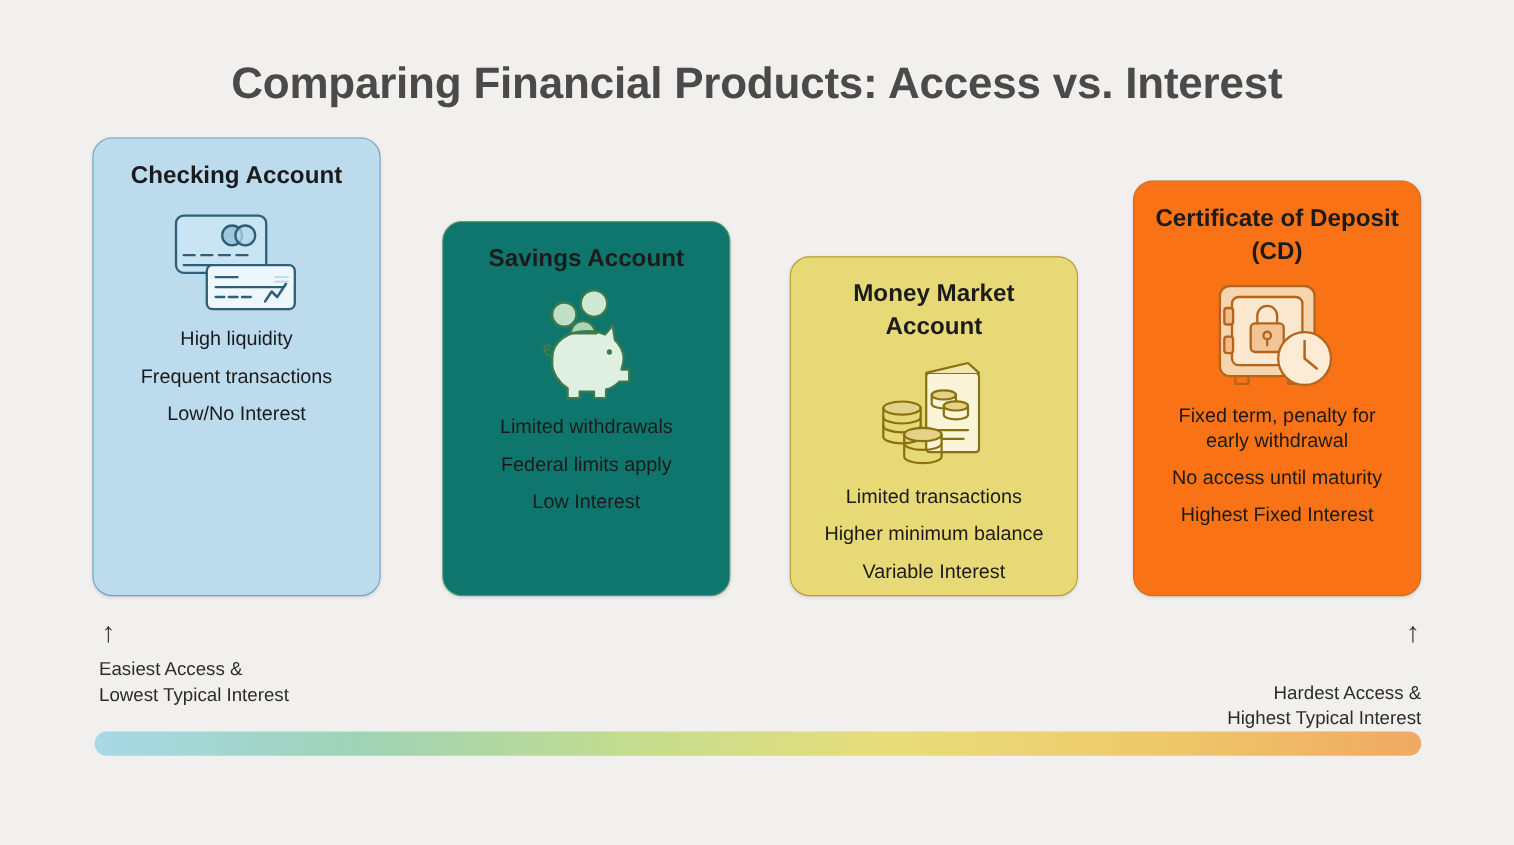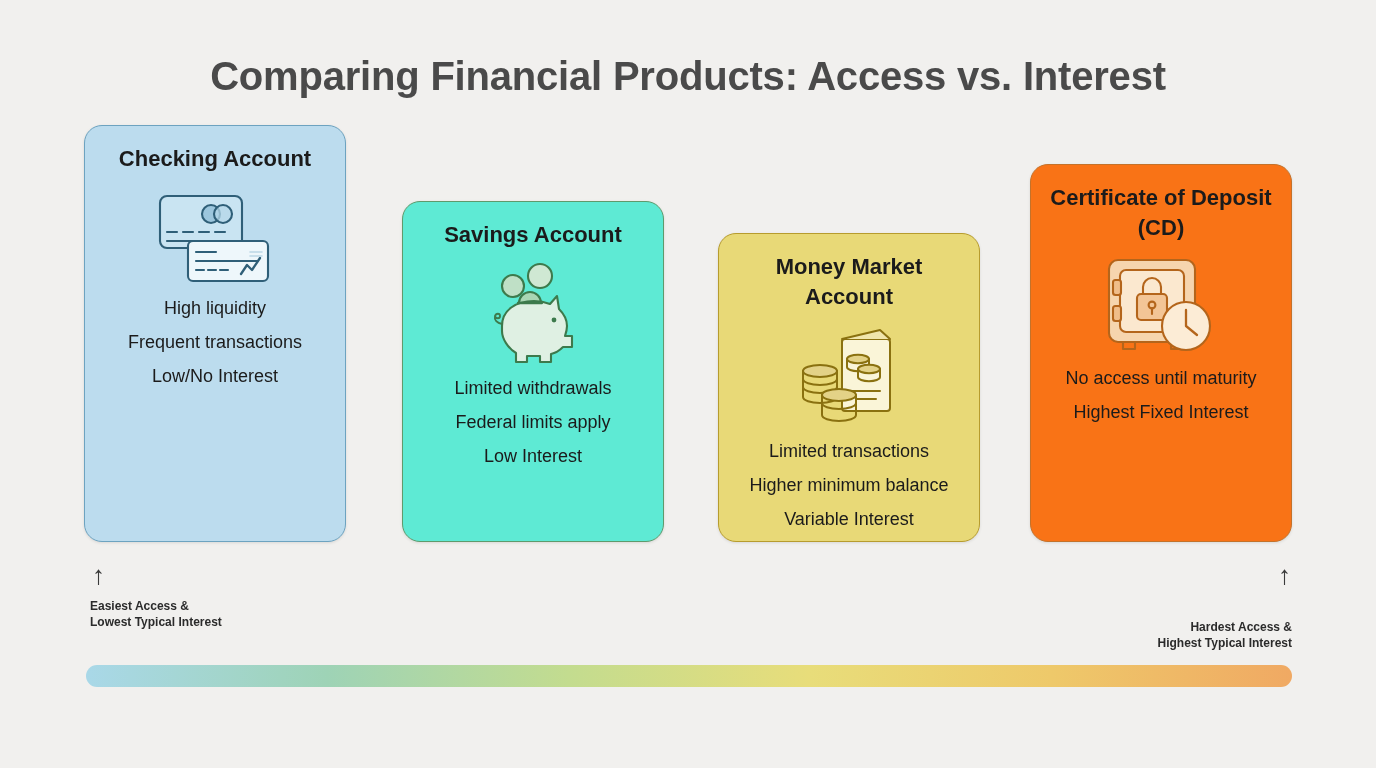--- a/index.html
+++ b/index.html
@@ -87,25 +87,24 @@
     font-size: 18px;
     color: #1b1b1b;
     text-align: center;
     line-height: 1.22;
     white-space: pre-line;
   }
 
   
   .scale-end {
     position: absolute;
-    font-size: 12px;
+    font-size: 17px;
     color: #2b2b2b;
     line-height: 1.35;
     white-space: pre-line;
-    font-weight: bold;
   }
 
   #scale-left  { left: 90px;  top: 598px; text-align: left; }
   #scale-right { right: 84px; top: 598px; text-align: right; margin-top: 21px; }
 
   .scale-arrow {
     position: absolute;
     font-size: 26px;
     color: #3a3a3a;
     line-height: 1;
@@ -151,21 +150,21 @@
         </g>
       </svg>
     </div>
     <div class="card-features">
       <div class="feature-line">High liquidity</div>
       <div class="feature-line">Frequent transactions</div>
       <div class="feature-line">Low/No Interest</div>
     </div>
   </div>
 
-  <div class="product-card card-1" style="background: #5eead4; border-color: rgb(95, 154, 108);">
+  <div class="product-card card-1" style="background: #0f766e; border-color: rgb(95, 154, 108);">
     <div class="card-title">Savings Account</div>
     <div class="card-icon">
       <svg width="118" height="104" viewBox="0 0 118 104">
         <g fill="none" stroke="#3d7a4c" stroke-width="2.1" stroke-linecap="round" stroke-linejoin="round">
           <circle cx="39" cy="24" r="11" fill="#bfe0c6"></circle>
           <circle cx="66" cy="14" r="12" fill="#cfe8d3"></circle>
           <circle cx="56" cy="41" r="11" fill="#a9d6b4"></circle>
           <path d="M28 64 c0 -16 14 -25 32 -25 c6 0 11 1 16 3 l7 -8 l2 13 c5 5 8 11 8 17 c0 3 -1 7 -2 10 h7 v11 h-9 c-3 3 -7 6 -12 7 v8 h-11 v-6 h-13 v6 h-11 v-9 c-8 -5 -14 -14 -14 -22 z" fill="#dff0e3"></path>
           <circle cx="80" cy="58" r="2.4" fill="#3d7a4c" stroke="none"></circle>
           <path d="M44 41 h24" stroke-width="2.3"></path>
@@ -224,20 +223,22 @@
           <rect x="36" y="40" width="30" height="26" rx="4" fill="#f3c596"></rect>
           <path d="M42 40 v-7 a9 9 0 0 1 18 0 v7"></path>
           <circle cx="51" cy="51" r="3.4"></circle>
           <path d="M51 54 v6"></path>
           <circle cx="85" cy="72" r="24" fill="#fcecd6"></circle>
           <path d="M85 56 v16 l11 9" stroke-width="2.3"></path>
         </g>
       </svg>
     </div>
     <div class="card-features">
+      <div class="feature-line">Fixed term, penalty for
+early withdrawal</div>
       <div class="feature-line">No access until maturity</div>
       <div class="feature-line">Highest Fixed Interest</div>
     </div>
   </div>
 
 </div>
 
 <div class="scale-arrow" id="scale-arrow-left">↑</div>
 <div class="scale-end" id="scale-left">Easiest Access &amp;
 Lowest Typical Interest</div>

